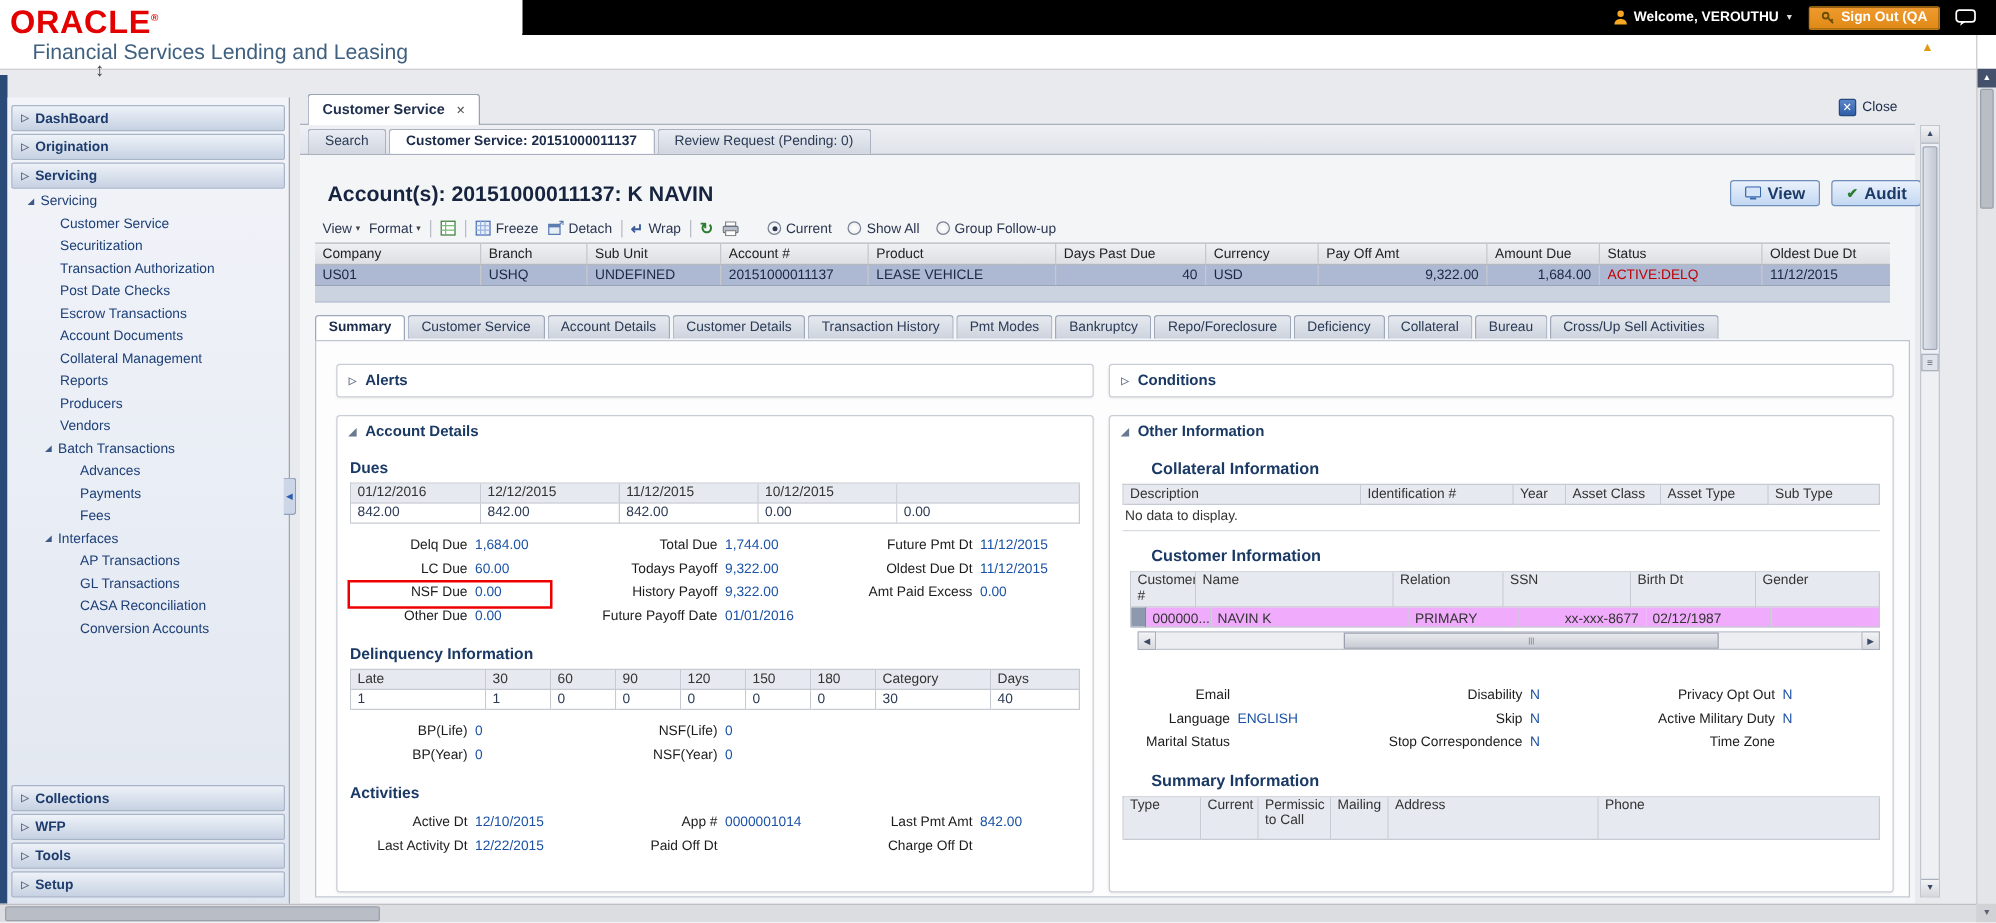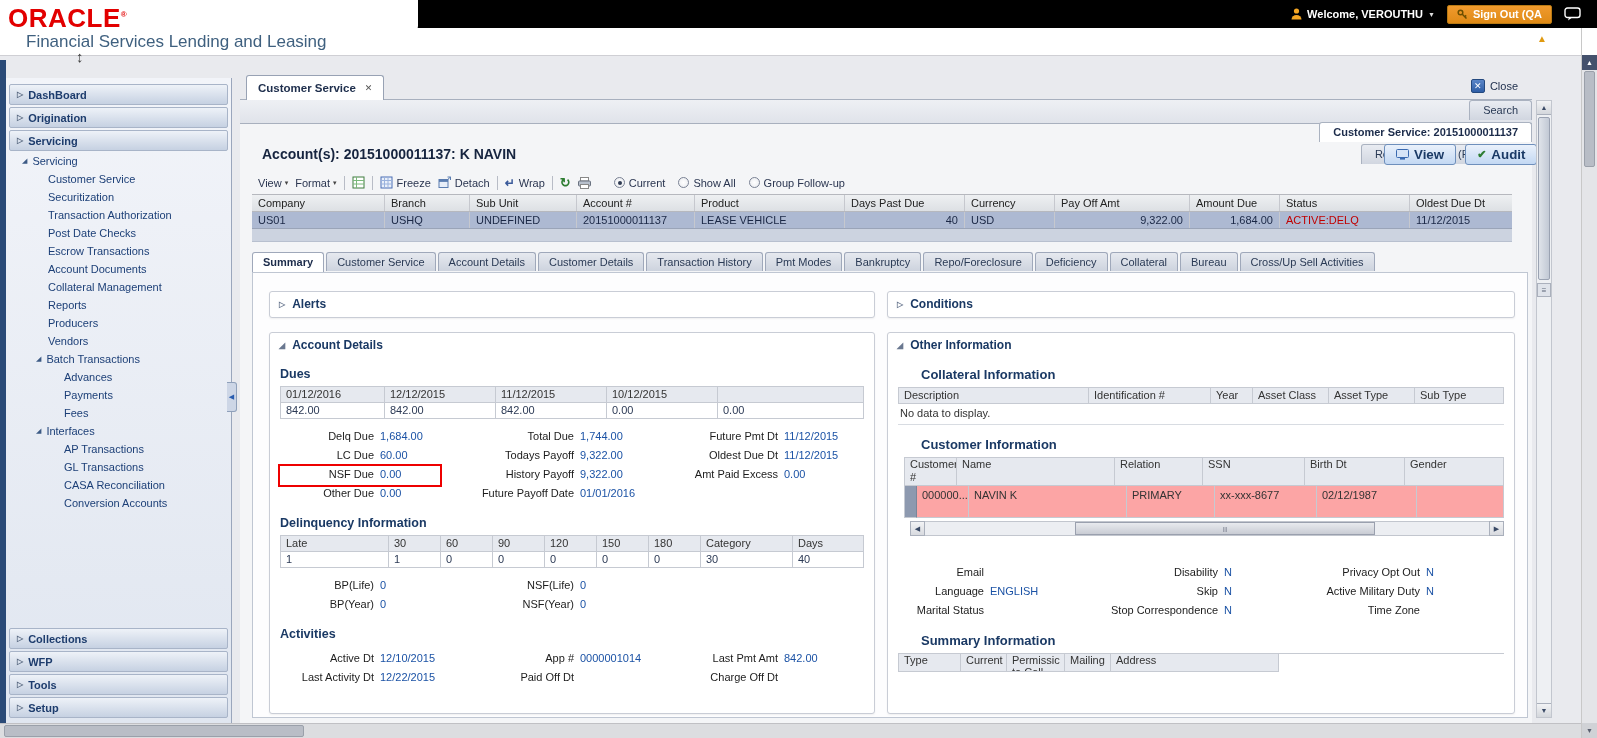--- a/index.html
+++ b/index.html
@@ -51,27 +51,27 @@
   .doc-tab{position:absolute;left:6px;top:1px;height:25px;display:flex;align-items:center;padding:0 11px;
            background:#fff;border:1px solid #98a2b4;border-bottom:none;border-radius:3px 3px 0 0;
            font-weight:bold;color:#20304e;font-size:11.5px;cursor:pointer;}
   .doc-tab .x{margin-left:9px;color:#555;font-size:9px;font-weight:normal;}
   .close-ctl{position:absolute;right:14px;top:5px;display:flex;align-items:center;gap:5px;color:#1c2c4a;cursor:pointer;}
   .close-ico{width:14px;height:14px;background:linear-gradient(#5b86c8,#2f5ea6);border:1px solid #24497f;border-radius:2px;
              color:#fff;font-size:9px;line-height:12px;text-align:center;}
 
   
   .subtab-row{position:absolute;left:240px;top:100px;width:1292px;height:24px;display:flex;align-items:flex-end;gap:2px;
-              padding-left:6px;background:linear-gradient(#eef0f4,#e0e3ea);border-bottom:1px solid #a8b0be;z-index:2;flex-direction:column;}
+              padding-left:6px;background:linear-gradient(#eef0f4,#e0e3ea);border-bottom:1px solid #a8b0be;z-index:2;}
   .subtab{padding:3px 13px 4px;background:linear-gradient(#e9ecf2,#d1d6e0);border:1px solid #aab2c0;border-bottom:none;
           border-radius:3px 3px 0 0;color:#2a3a55;cursor:pointer;white-space:nowrap;}
   .subtab.active{background:#fff;font-weight:bold;color:#1b2b4a;text-align:center;}
 
   
-  .acct-title{position:absolute;left:262px;top:146px;font-size:14px;font-weight:bold;color:#16243f;z-index:3;}
+  .acct-title{position:absolute;left:262px;top:146px;font-size:17px;font-weight:bold;color:#16243f;z-index:3;}
   .hdr-buttons{position:absolute;left:1384px;top:144px;display:flex;gap:9px;z-index:3;}
   .hbtn{display:flex;align-items:center;gap:5px;height:21px;padding:0 11px;border:1px solid #6e8fbc;border-radius:3px;
         background:linear-gradient(#eaf1fb,#c3d8f3);color:#1b3a66;font-weight:bold;cursor:pointer;}
   .audit-check{color:#2e7d32;font-size:11px;}
   .toolbar{position:absolute;left:258px;top:172px;width:1270px;height:21px;display:flex;align-items:center;gap:7px;
            color:#2a3550;z-index:3;}
   .tmenu{display:flex;align-items:center;gap:3px;cursor:pointer;}
   .tmenu .caret{font-size:7px;color:#444;}
   .tsep{width:1px;height:14px;background:#b8bcc6;}
   .tool{display:flex;align-items:center;gap:4px;cursor:pointer;}
@@ -149,32 +149,32 @@
   .ofcols{display:flex;margin:28px 0 4px;}
   .ofc1{width:208px;} .ofc2{width:212px;} .ofc3{flex:1;}
   .ofc1 .flabel{width:92px;} .ofc2 .flabel{width:118px;white-space:normal;line-height:12px;} .ofc3 .flabel{width:108px;}
   .cust-wrap{margin-left:6px;}
   .cust-t .thead .cell{height:28px;line-height:13px;white-space:normal;}
   .cust-t .cell:nth-of-type(1){width:52px;} .cust-t .cell:nth-of-type(2){width:158px;}
   .cust-t .cell:nth-of-type(3){width:88px;} .cust-t .cell:nth-of-type(4){width:102px;}
   .cust-t .cell:nth-of-type(5){width:100px;} .cust-t .cell:nth-of-type(6){flex:1;}
   .cust-row{display:flex;border-left:1px solid #c6cad2;}
   .sel-cell{width:12px;background:#8d99af;border-right:1px solid #7a8699;border-bottom:1px solid #c6cad2;flex:none;}
-  .cust-row .cell{background:#fca5a5;height:32px;line-height:19px;border-right:1px solid #c6cad2;border-bottom:1px solid #c6cad2;
+  .cust-row .cell{background:#f0abfc;height:16px;line-height:19px;border-right:1px solid #c6cad2;border-bottom:1px solid #c6cad2;
                   padding:0 5px;color:#333;flex:none;white-space:nowrap;overflow:hidden;}
   .cust-row .cell:nth-of-type(1){width:52px;} .cust-row .cell:nth-of-type(2){width:158px;}
-  .cust-row .cell:nth-of-type(3){width:88px;} .cust-row .cell:nth-of-type(4){width:102px;}
+  .cust-row .cell:nth-of-type(3){width:88px;} .cust-row .cell:nth-of-type(4){width:102px;text-align:right;}
   .cust-row .cell:nth-of-type(5){width:100px;} .cust-row .cell:nth-of-type(6){flex:1;width:auto;}
   .hscroll{margin:3px 0 0 6px;height:15px;display:flex;}
   .hs-btn{width:15px;background:linear-gradient(#f2f3f5,#d8dadf);border:1px solid #aab0bc;font-size:7px;color:#3a4a66;
           display:flex;align-items:center;justify-content:center;cursor:pointer;}
   .hs-track{flex:1;background:#eceef2;border:1px solid #c2c6ce;border-left:none;border-right:none;position:relative;}
   .hs-thumb{position:absolute;left:150px;width:300px;top:0;bottom:0;background:linear-gradient(#e8eaee,#c9ccd4);
             border:1px solid #9aa0ae;display:flex;align-items:center;justify-content:center;font-size:6px;color:#6a7080;cursor:pointer;}
-  .addr-t .cell{height:18px;line-height:12px;white-space:normal;}
+  .addr-t .cell{height:34px;line-height:12px;white-space:normal;}
   .addr-t .cell:nth-of-type(1){width:62px;} .addr-t .cell:nth-of-type(2){width:46px;}
   .addr-t .cell:nth-of-type(3){width:58px;} .addr-t .cell:nth-of-type(4){width:46px;}
   .addr-t .cell:nth-of-type(5){width:168px;} .addr-t .cell:nth-of-type(6){flex:1;}
 
   
   .v-scroll{position:absolute;left:1536px;top:100px;width:16px;height:618px;background:#eef0f3;border:1px solid #c2c6ce;z-index:4;}
   .vs-btn{position:absolute;left:0;width:14px;height:14px;background:linear-gradient(#f2f3f5,#d4d7dc);border-bottom:1px solid #aab0bc;
           font-size:7px;color:#3a4a66;display:flex;align-items:center;justify-content:center;cursor:pointer;}
   .vs-up{top:0;} .vs-down{bottom:0;border-top:1px solid #aab0bc;border-bottom:none;}
   .vs-thumb{position:absolute;left:1px;top:16px;width:12px;height:163px;background:linear-gradient(90deg,#dfe3ea,#c2c9d5);
@@ -812,20 +812,21 @@
 
       <div class="sec-title big">Summary Information</div>
       <div class="dtable addr-t">
         <div class="trow thead">
 
         <div class="cell">Type</div>
             <div class="cell">Current</div>
             <div class="cell">Permissic to Call</div>
             <div class="cell">Mailing</div>
             <div class="cell">Address</div>
+            <div class="cell">Phone</div>
           </div>
       </div>
     </div>
   </div>
 </div>
 
 <div class="orange-arrow">▲</div>
 <div class="v-scroll">
   <div class="vs-btn vs-up">
       <span>▲</span>

